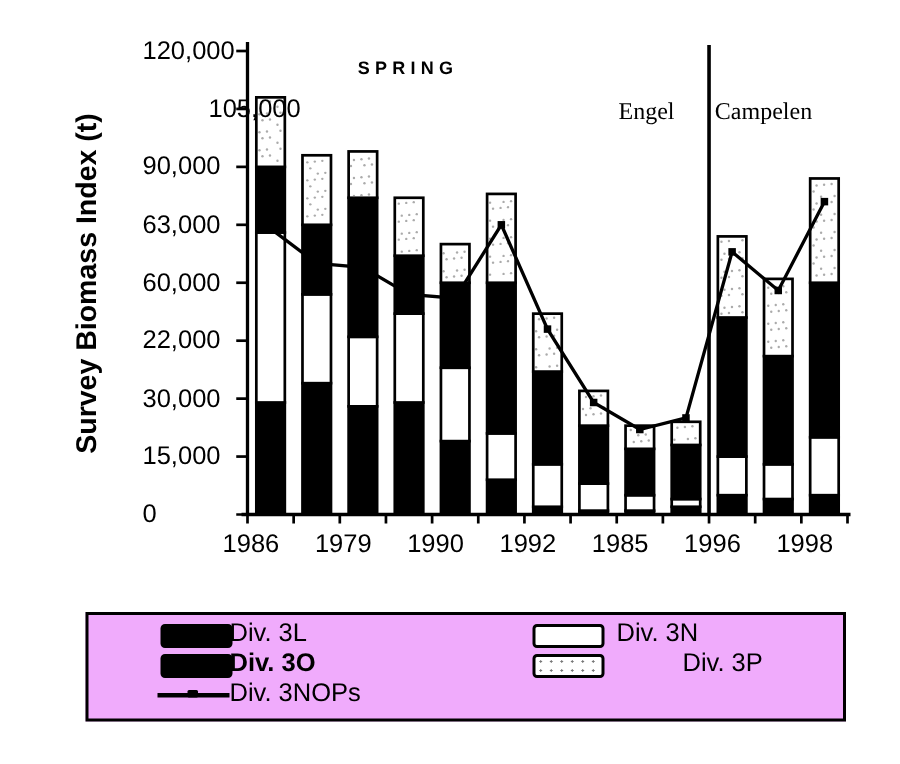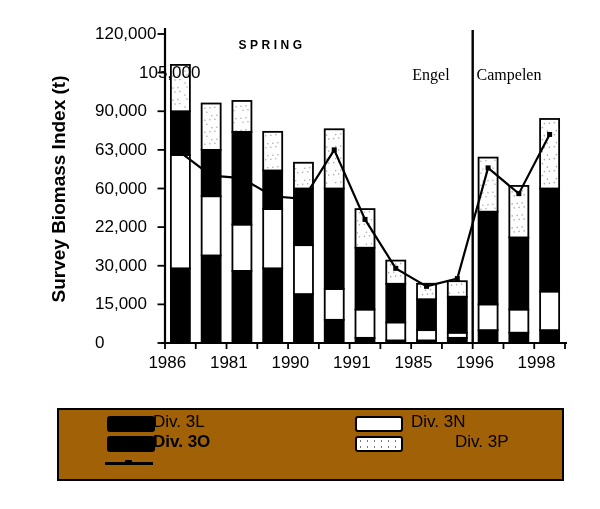--- a/index.html
+++ b/index.html
@@ -12,21 +12,21 @@
   .ylab{position:absolute;width:62px;font-size:17px;line-height:18px;
         letter-spacing:0px;white-space:nowrap;}
   .xlab{position:absolute;width:64px;text-align:left;font-size:17px;line-height:20px;}
   #spring-title{left:192px;top:38px;width:160px;text-align:center;font-size:12px;
         font-weight:bold;letter-spacing:3.5px;}
   #y-axis-title{left:-110px;top:177px;width:340px;height:24px;text-align:center;
         font-size:19px;font-weight:bold;transform:rotate(-90deg);}
   .gear-label{top:66px;width:80px;text-align:center;font-size:16px;font-family:Liberation Serif, serif;}
   #engel-label{left:391px;}
   #campelen-label{left:469px;}
-  #legend-box{left:57px;top:408px;width:503px;height:69px;border:2px solid #000;background:#a16207;}
+  #legend-box{left:57px;top:408px;width:503px;height:69px;border:2px solid #000;background:#f0abfc;}
   .lg-swatch{position:absolute;width:44px;height:12px;border:2px solid #000;border-radius:3px;}
   .lg-black{background:#000;}
   .lg-white{background:#fff;}
   .lg-dots{background-color:#fff;
            background-image:radial-gradient(#777 0.8px, rgba(0,0,0,0) 1px);
            background-size:7px 6px;}
   .lg-label{position:absolute;font-size:17px;line-height:20px;white-space:nowrap;}
   .lg-line{position:absolute;height:3px;background:#000;}
   .lg-marker{position:absolute;width:7px;height:5px;background:#000;border-radius:1px;}
 </style>
@@ -368,23 +368,23 @@
 
   <div class="abs" id="y-axis-title">Survey Biomass Index (t)</div>
 
   <div class="abs" id="spring-title">SPRING</div>
 
   <div class="abs gear-label" id="engel-label">Engel</div>
   <div class="abs gear-label" id="campelen-label">Campelen</div>
 
   <div id="x-labels">
       <div class="xlab" style="left: 148.385px; top: 353px;">1986</div>
-      <div class="xlab" style="left: 209.923px; top: 353px;">1981</div>
+      <div class="xlab" style="left: 209.923px; top: 353px;">1979</div>
       <div class="xlab" style="left: 271.462px; top: 353px;">1990</div>
-      <div class="xlab" style="left: 333px; top: 353px;">1991</div>
+      <div class="xlab" style="left: 333px; top: 353px;">1992</div>
       <div class="xlab" style="left: 394.538px; top: 353px;">1985</div>
       <div class="xlab" style="left: 456.077px; top: 353px;">1996</div>
       <div class="xlab" style="left: 517.615px; top: 353px;">1998</div>
     </div>
   <div id="y-labels">
       <div class="ylab" style="left: 95px; top: 334px;">0</div>
       <div class="ylab" style="left: 95px; top: 295.375px;">15,000</div>
       <div class="ylab" style="left: 95px; top: 256.75px;">30,000</div>
       <div class="ylab" style="left: 95px; top: 218.125px;">22,000</div>
       <div class="ylab" style="left: 95px; top: 179.5px;">60,000</div>
@@ -396,20 +396,21 @@
 
   <div class="abs" id="legend-box">
     <div class="lg-swatch lg-black" style="left:48px;top:6px;"></div>
     <div class="lg-label" style="left:94px;top:2px;">Div. 3L</div>
 
     <div class="lg-swatch lg-black" style="left:48px;top:26px;"></div>
     <div class="lg-label" style="left:94px;top:22px;font-weight:bold;">Div. 3O</div>
 
     <div class="lg-line" style="left:46px;top:52px;width:48px;"></div>
     <div class="lg-marker" style="left:66px;top:50px;"></div>
+    <div class="lg-label" style="left:94px;top:42px;">Div. 3NOPs</div>
 
     <div class="lg-swatch lg-white" style="left:296px;top:6px;"></div>
     <div class="lg-label" style="left:352px;top:2px;">Div. 3N</div>
 
     <div class="lg-swatch lg-dots" style="left:296px;top:26px;"></div>
     <div class="lg-label" style="left:352px;top:22px;margin-left:44px;">Div. 3P</div>
   </div>
 </div>
 
 </body></html>

